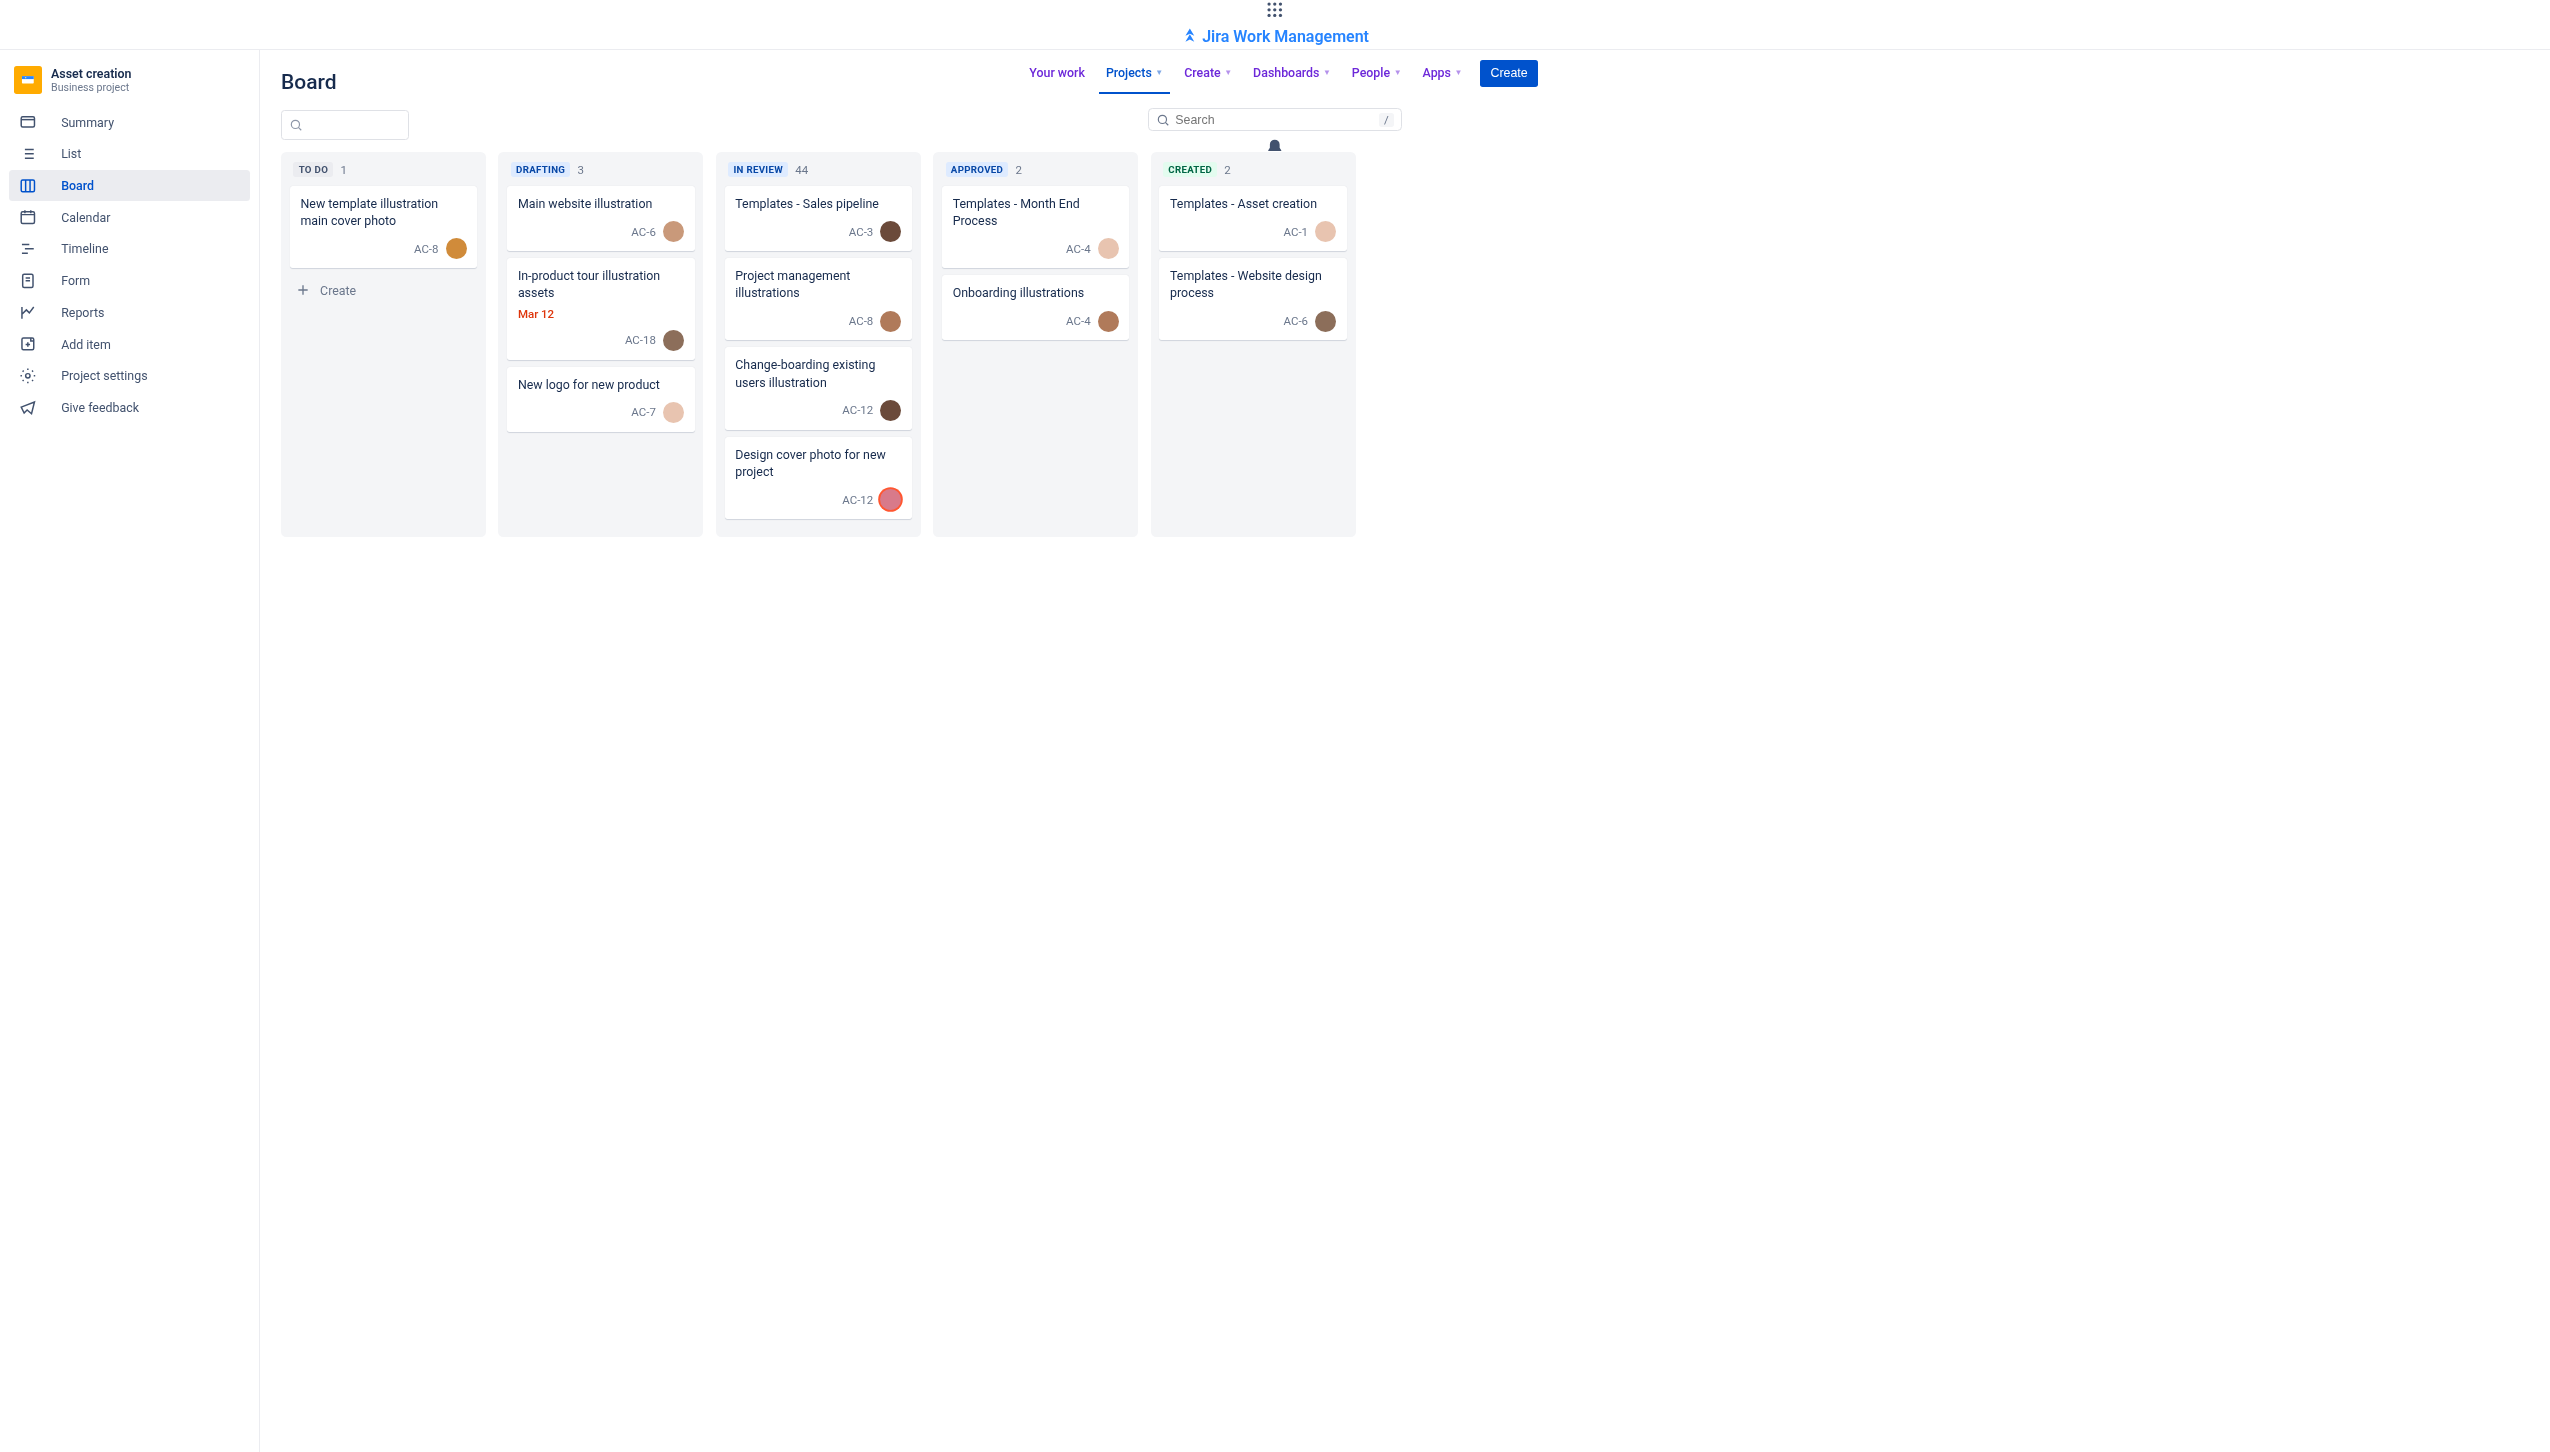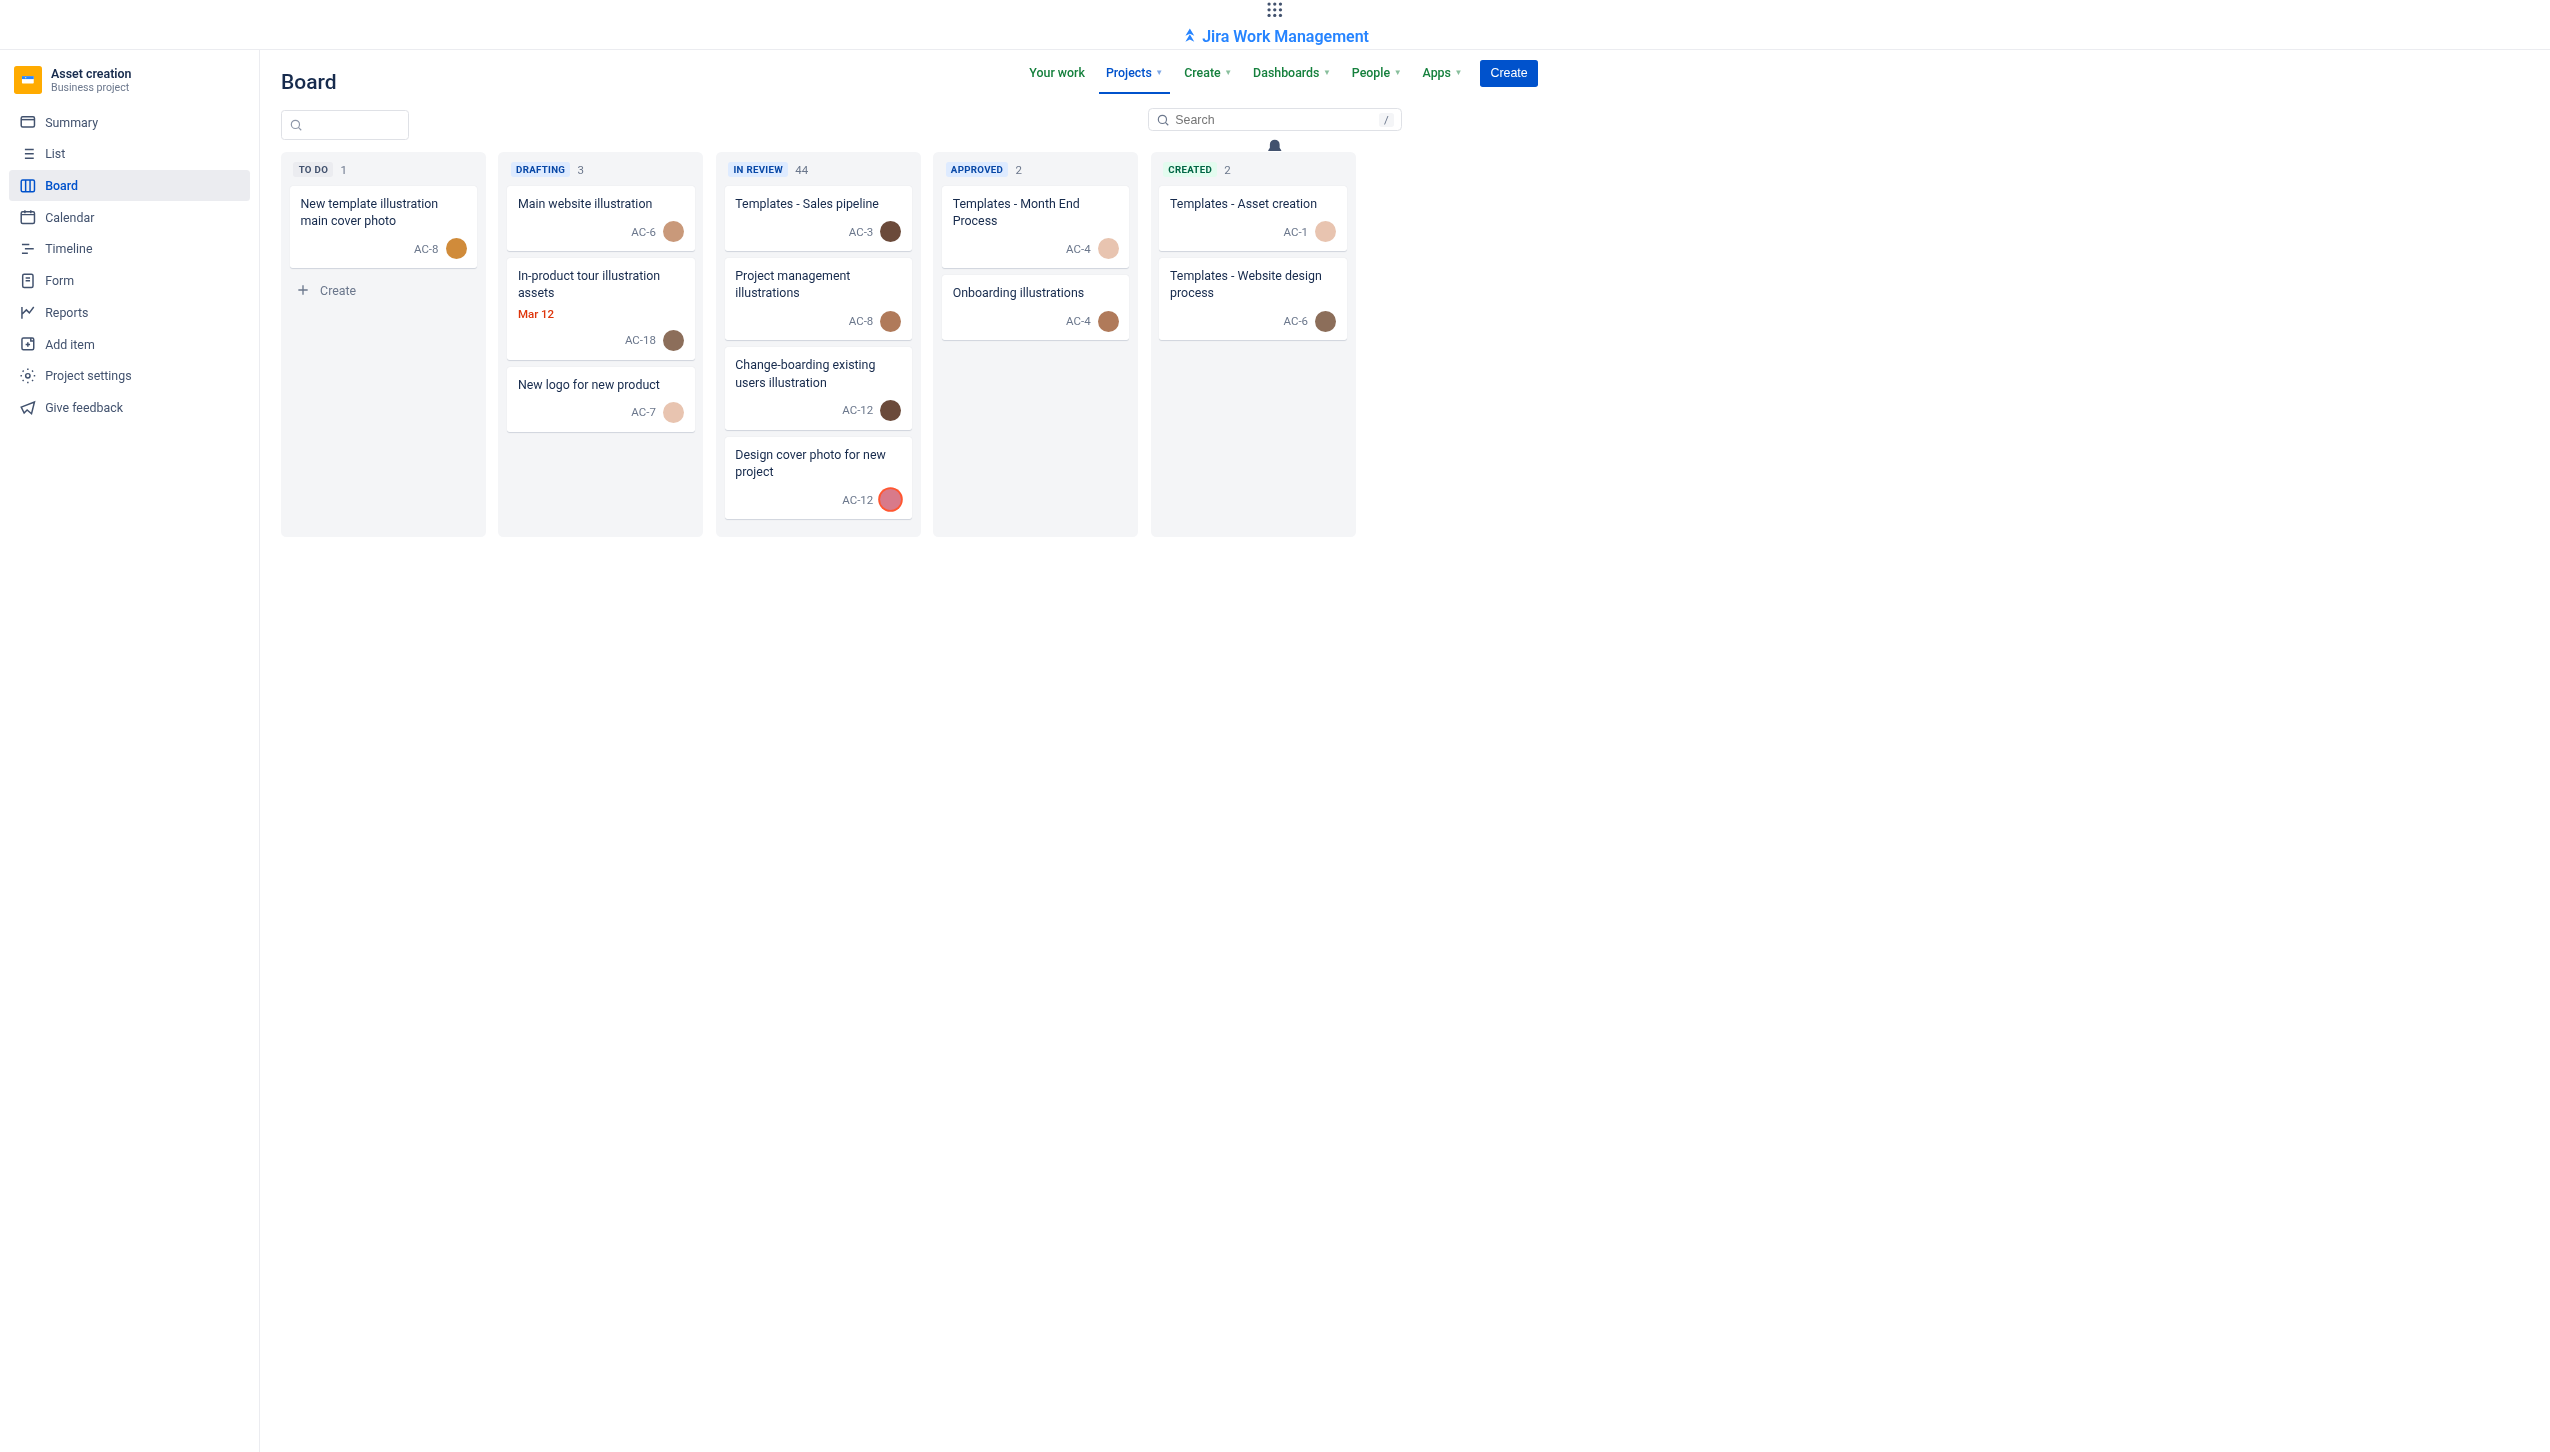--- a/index.html
+++ b/index.html
@@ -18,21 +18,21 @@
   gap: 7px;
   flex-direction: column;
 }
 .apps-icon { display:flex; align-items:center; justify-content:center; width:28px; height:28px; cursor:pointer; }
 .logo { display:flex; align-items:center; gap:3.5px; color:#2684FF; font-weight:600; font-size:16px; cursor:pointer; }
 .logo svg { width:17.7px; height:17.7px; }
 .nav { display:flex; align-items:center; gap:7px; margin-left:10.6px; }
 .nav-item {
   display:flex; align-items:center; gap:3.5px;
   padding:3.5px 7px 12.4px; margin-top:8.9px;
-  color:#15803d; font-weight:500; cursor:pointer;
+  color:#6d28d9; font-weight:500; cursor:pointer;
   border-bottom:2.7px solid transparent;
 }
 .nav-item.active { color:#0052CC; border-bottom-color:#0052CC; }
 .chevron { opacity:0.5; font-size:8px; }
 .create-btn {
   background:#0052CC; color:#fff; border:none;
   padding:6.2px 10.6px; border-radius:2.7px; font-weight:500; font-size:12.4px;
   cursor:pointer; margin-left:3.5px;
 }
 .spacer { flex:1; }
@@ -46,21 +46,21 @@
 .topbar-icon { width:25px; height:25px; display:flex; align-items:center; justify-content:center; cursor:pointer; color:#42526E; }
 .avatar-circle { width:23px; height:23px; border-radius:50%; background:#DFE1E6; }
 
 .layout { display:flex; height:calc(100vh - 50px); }
 .sidebar { width:260px; border-right:0.9px solid #ebecf0; padding:16px 8.9px; }
 .proj-header { display:flex; gap:8.9px; align-items:flex-start; padding:0 5.3px 12.4px; }
 .proj-icon { width:28px; height:28px; border-radius:2.7px; background:#FFAB00; display:flex; align-items:center; justify-content:center; }
 .proj-name { font-weight:600; font-size:12.4px; color:#172B4D; }
 .proj-sub { font-size:10.6px; color:#6B778C; }
 .side-item {
-  display:flex; align-items:center; gap:8px;
+  display:flex; align-items:center; gap:24px;
   padding:7px 10.6px; border-radius:3.5px; cursor:pointer;
   color:#42526E; font-size:12.4px;
 }
 .side-item.active { background:#EBECF0; color:#0052CC; font-weight:500; }
 .side-item svg { width:17.7px; height:17.7px; flex-shrink:0; }
 
 .main { flex:1; padding:19.5px 21px; overflow:auto; }
 .page-title { font-size:21px; font-weight:500; color:#172B4D; margin-bottom:16px; }
 .board-search {
   display:flex; align-items:center;

